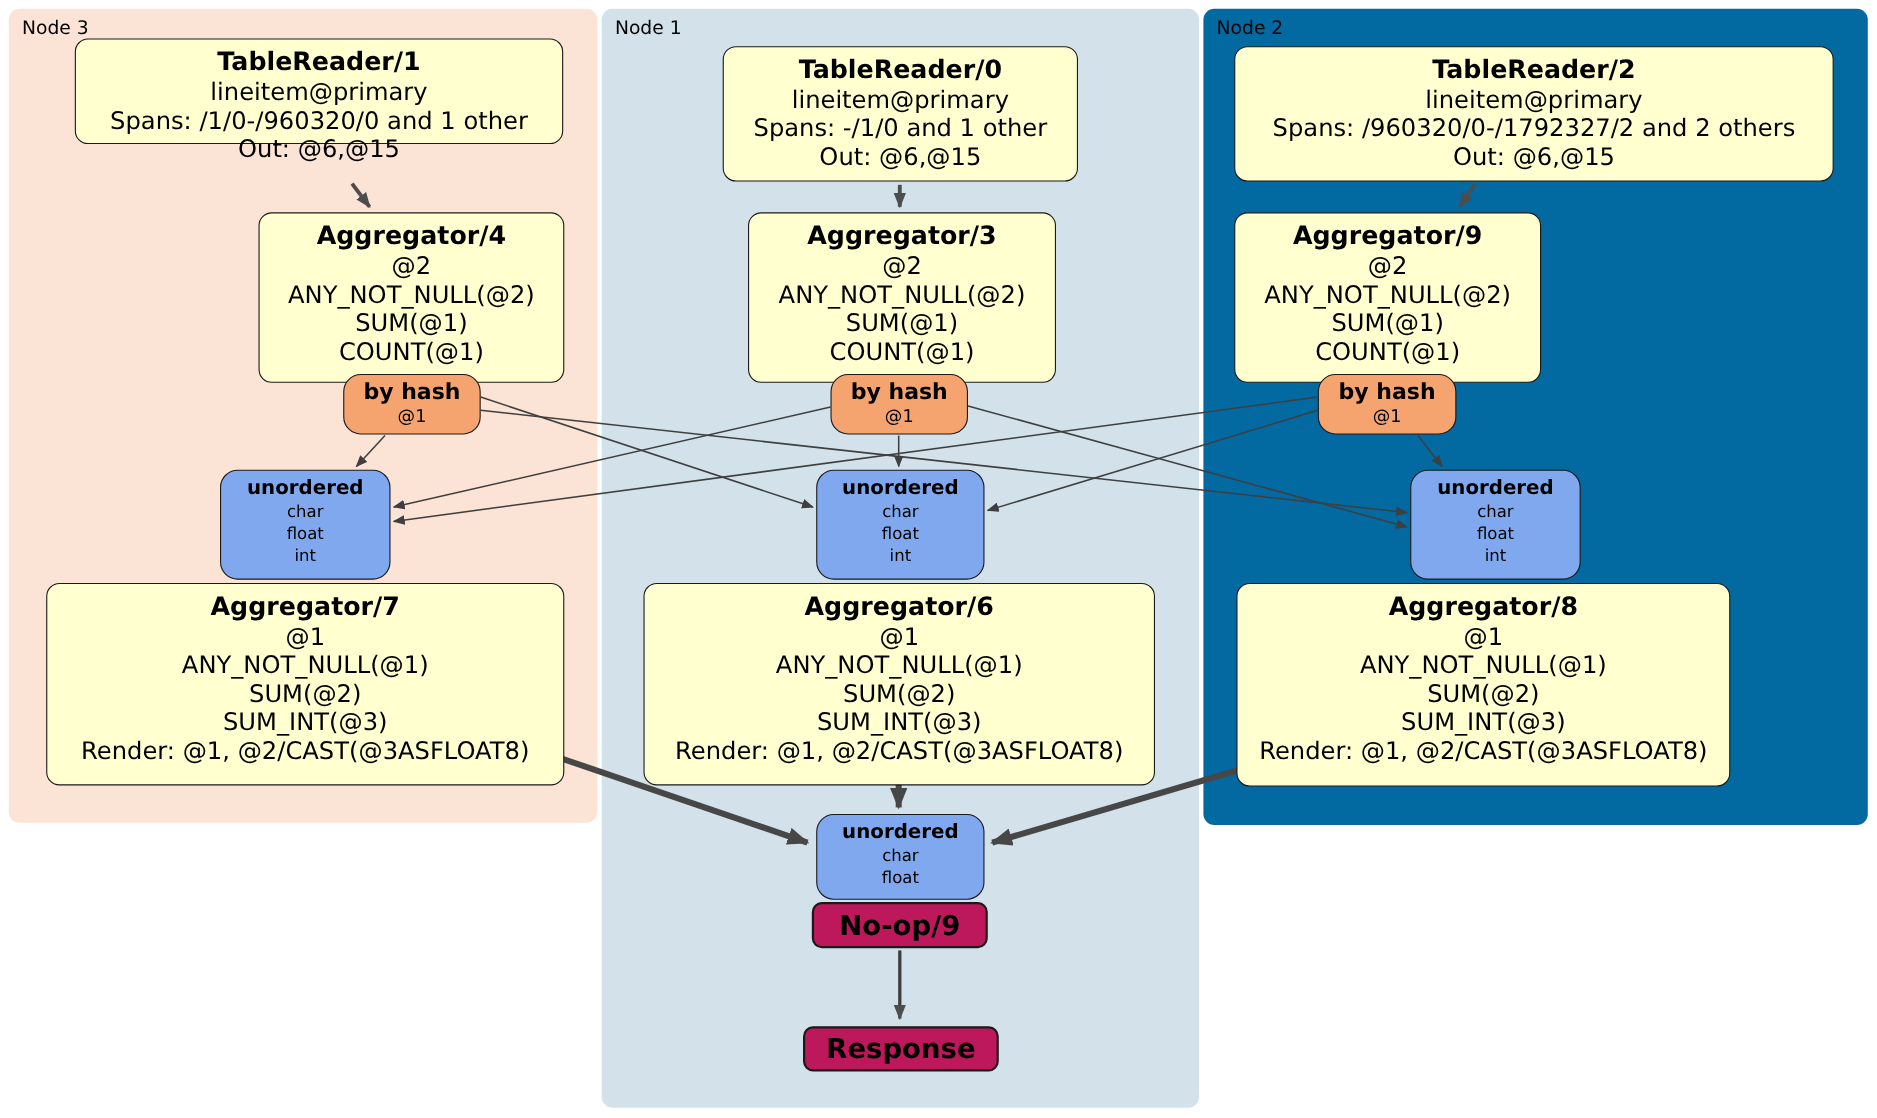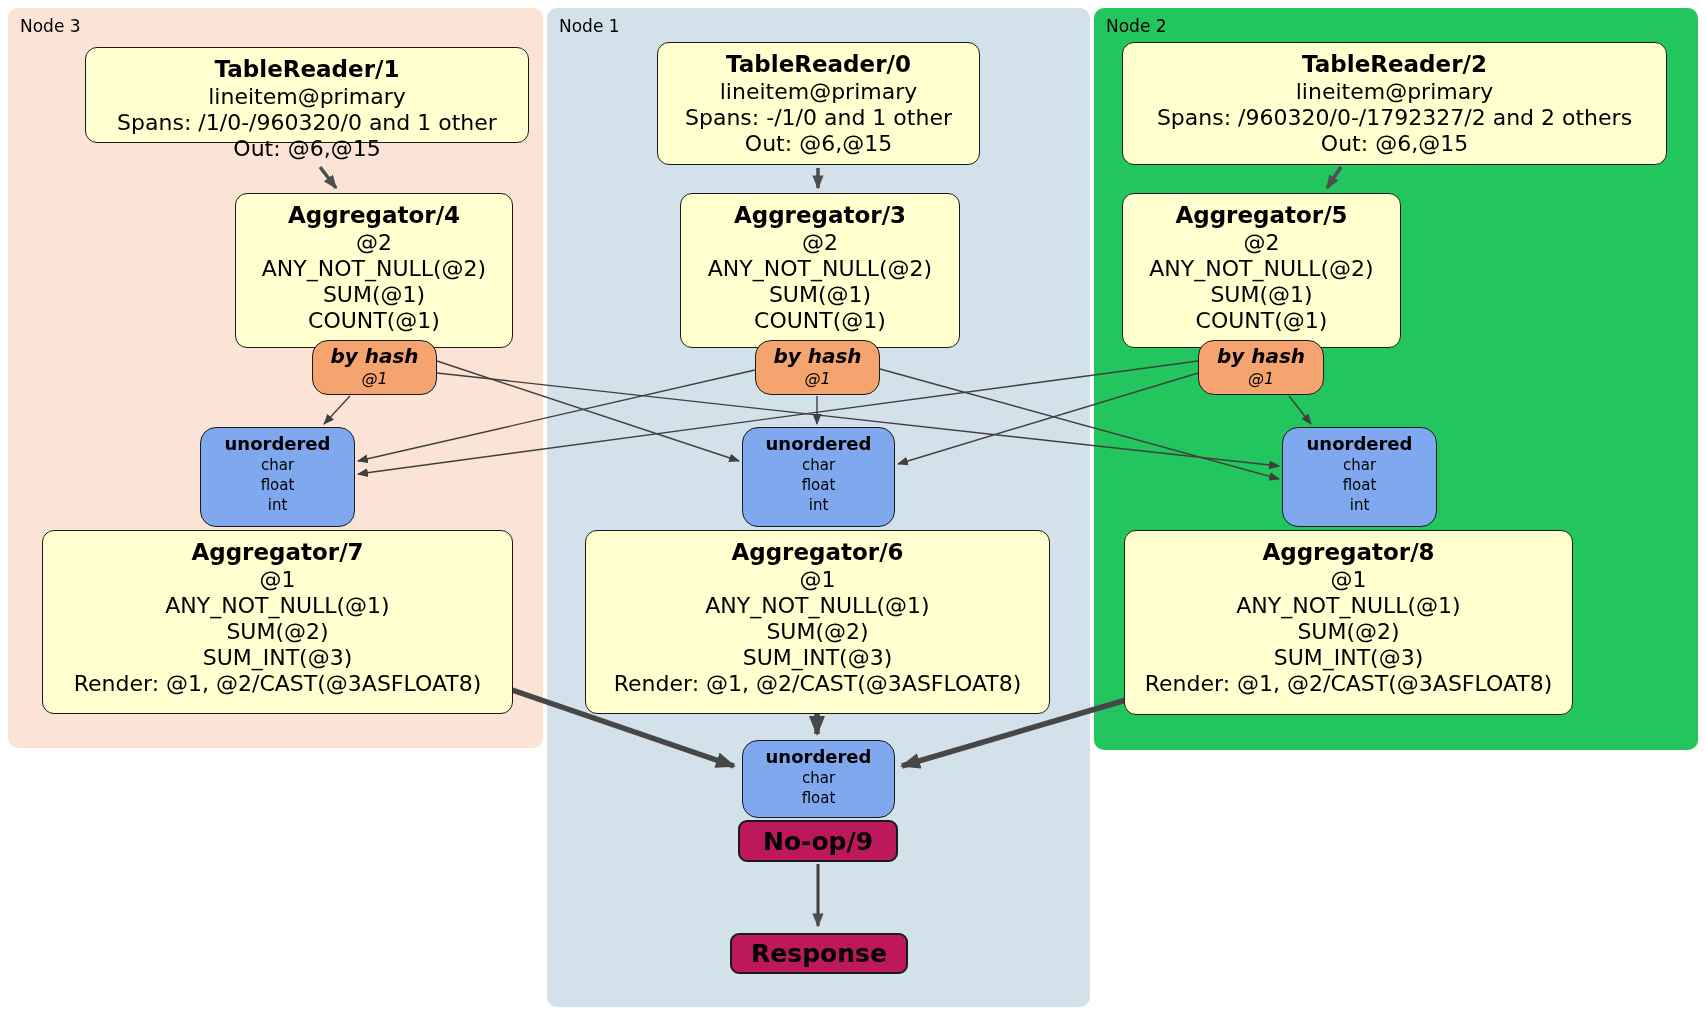--- a/index.html
+++ b/index.html
@@ -10,21 +10,21 @@
   .region-label { position:absolute; top:8px; left:12px; font-size:17px; color:#000; }
 
   .edges { position:absolute; left:0; top:0; z-index:1; }
 
   .pbox { position:absolute; background:#ffffd0; border:1.5px solid #1a1a1a; border-radius:12px;
           z-index:2; text-align:center; padding-top:6px; box-sizing:border-box; color:#000; }
   .ptitle { font-size:23px; font-weight:bold; line-height:30px; white-space:nowrap; }
   .pline  { font-size:22px; line-height:26px; white-space:nowrap; }
 
   .router { position:absolute; background:#f5a470; border:1.6px solid #1a1a1a; border-radius:16px;
-            z-index:3; text-align:center; padding-top:3px; box-sizing:border-box; color:#000;font-style:italic; }
+            z-index:3; text-align:center; padding-top:3px; box-sizing:border-box; color:#000; }
   .rtitle { font-size:20px; font-weight:bold; line-height:25px; }
   .rsub   { font-size:16px; line-height:20px; }
 
   .sync { position:absolute; background:#7fa8ef; border:1.6px solid #1a1a1a; border-radius:16px;
           z-index:3; text-align:center; padding-top:4px; box-sizing:border-box; color:#000; }
   .stitle { font-size:18px; font-weight:bold; line-height:23px; }
   .sline  { font-size:15px; line-height:20px; }
 
   .termbox { position:absolute; background:#be185d; border:2px solid #1a1a1a; border-radius:9px;
              z-index:3; display:flex; align-items:center; justify-content:center;
@@ -34,21 +34,21 @@
 <body>
 
 <div class="canvas">
 
   <div class="region" style="left:8px; top:8px; width:535px; height:740px; background:#fbe3d5;">
     <div class="region-label">Node 3</div>
   </div>
   <div class="region" style="left:547px; top:8px; width:543px; height:999px; background:#d3e1eb;">
     <div class="region-label">Node 1</div>
   </div>
-  <div class="region" style="left:1094px; top:8px; width:604px; height:742px; background:#22c55e;">
+  <div class="region" style="left:1094px; top:8px; width:604px; height:742px; background:#0369a1;">
     <div class="region-label">Node 2</div>
   </div>
 
   <svg class="edges" width="1706" height="1016">
     <defs>
       <marker id="ah-s" viewBox="0 0 10 8" markerWidth="11" markerHeight="9" refX="9" refY="4" orient="auto" markerUnits="userSpaceOnUse">
           <path d="M0,0 L10,4 L0,8 z" fill="#3f3f3f"></path>
         </marker>
       <marker id="ah-m" viewBox="0 0 10 8" markerWidth="14" markerHeight="12" refX="9" refY="4" orient="auto" markerUnits="userSpaceOnUse">
           <path d="M0,0 L10,4 L0,8 z" fill="#4d4d4d"></path>
@@ -72,21 +72,21 @@
     <line x1="1198" y1="373" x2="898" y2="464" stroke="#3f3f3f" stroke-width="1.4" marker-end="url(#ah-s)"></line>
     <line x1="1289" y1="396" x2="1311" y2="424" stroke="#3f3f3f" stroke-width="1.4" marker-end="url(#ah-s)"></line>
 
     <line x1="506" y1="688" x2="734" y2="766" stroke="#474747" stroke-width="5.5" marker-end="url(#ah-t)"></line>
     <line x1="817" y1="713" x2="817" y2="734" stroke="#474747" stroke-width="5.5" marker-end="url(#ah-t)"></line>
     <line x1="1126" y1="700" x2="902" y2="766" stroke="#474747" stroke-width="5.5" marker-end="url(#ah-t)"></line>
 
     <line x1="818" y1="864" x2="818" y2="926" stroke="#3f3f3f" stroke-width="3" marker-end="url(#ah-m)"></line>
   </svg>
 
-  <div class="pbox" style="left:68px; top:47px; width:444px; height:96px;margin-left:17px;">
+  <div class="pbox" style="left:68px; top:35px; width:444px; height:96px;">
     <div class="ptitle">TableReader/1</div>
     <div class="pline">lineitem@primary</div>
     <div class="pline">Spans: /1/0-/960320/0 and 1 other</div>
     <div class="pline">Out: @6,@15</div>
   </div>
   <div class="pbox" style="left:657px; top:42px; width:323px; height:123px;">
     <div class="ptitle">TableReader/0</div>
     <div class="pline">lineitem@primary</div>
     <div class="pline">Spans: -/1/0 and 1 other</div>
     <div class="pline">Out: @6,@15</div>
@@ -106,21 +106,21 @@
     <div class="pline">COUNT(@1)</div>
   </div>
   <div class="pbox" style="left:680px; top:193px; width:280px; height:155px;">
     <div class="ptitle">Aggregator/3</div>
     <div class="pline">@2</div>
     <div class="pline">ANY_NOT_NULL(@2)</div>
     <div class="pline">SUM(@1)</div>
     <div class="pline">COUNT(@1)</div>
   </div>
   <div class="pbox" style="left:1122px; top:193px; width:279px; height:155px;">
-    <div class="ptitle">Aggregator/5</div>
+    <div class="ptitle">Aggregator/9</div>
     <div class="pline">@2</div>
     <div class="pline">ANY_NOT_NULL(@2)</div>
     <div class="pline">SUM(@1)</div>
     <div class="pline">COUNT(@1)</div>
   </div>
 
   <div class="router" style="left:312px; top:340px; width:125px; height:55px;">
     <div class="rtitle">by hash</div>
     <div class="rsub">@1</div>
   </div>

